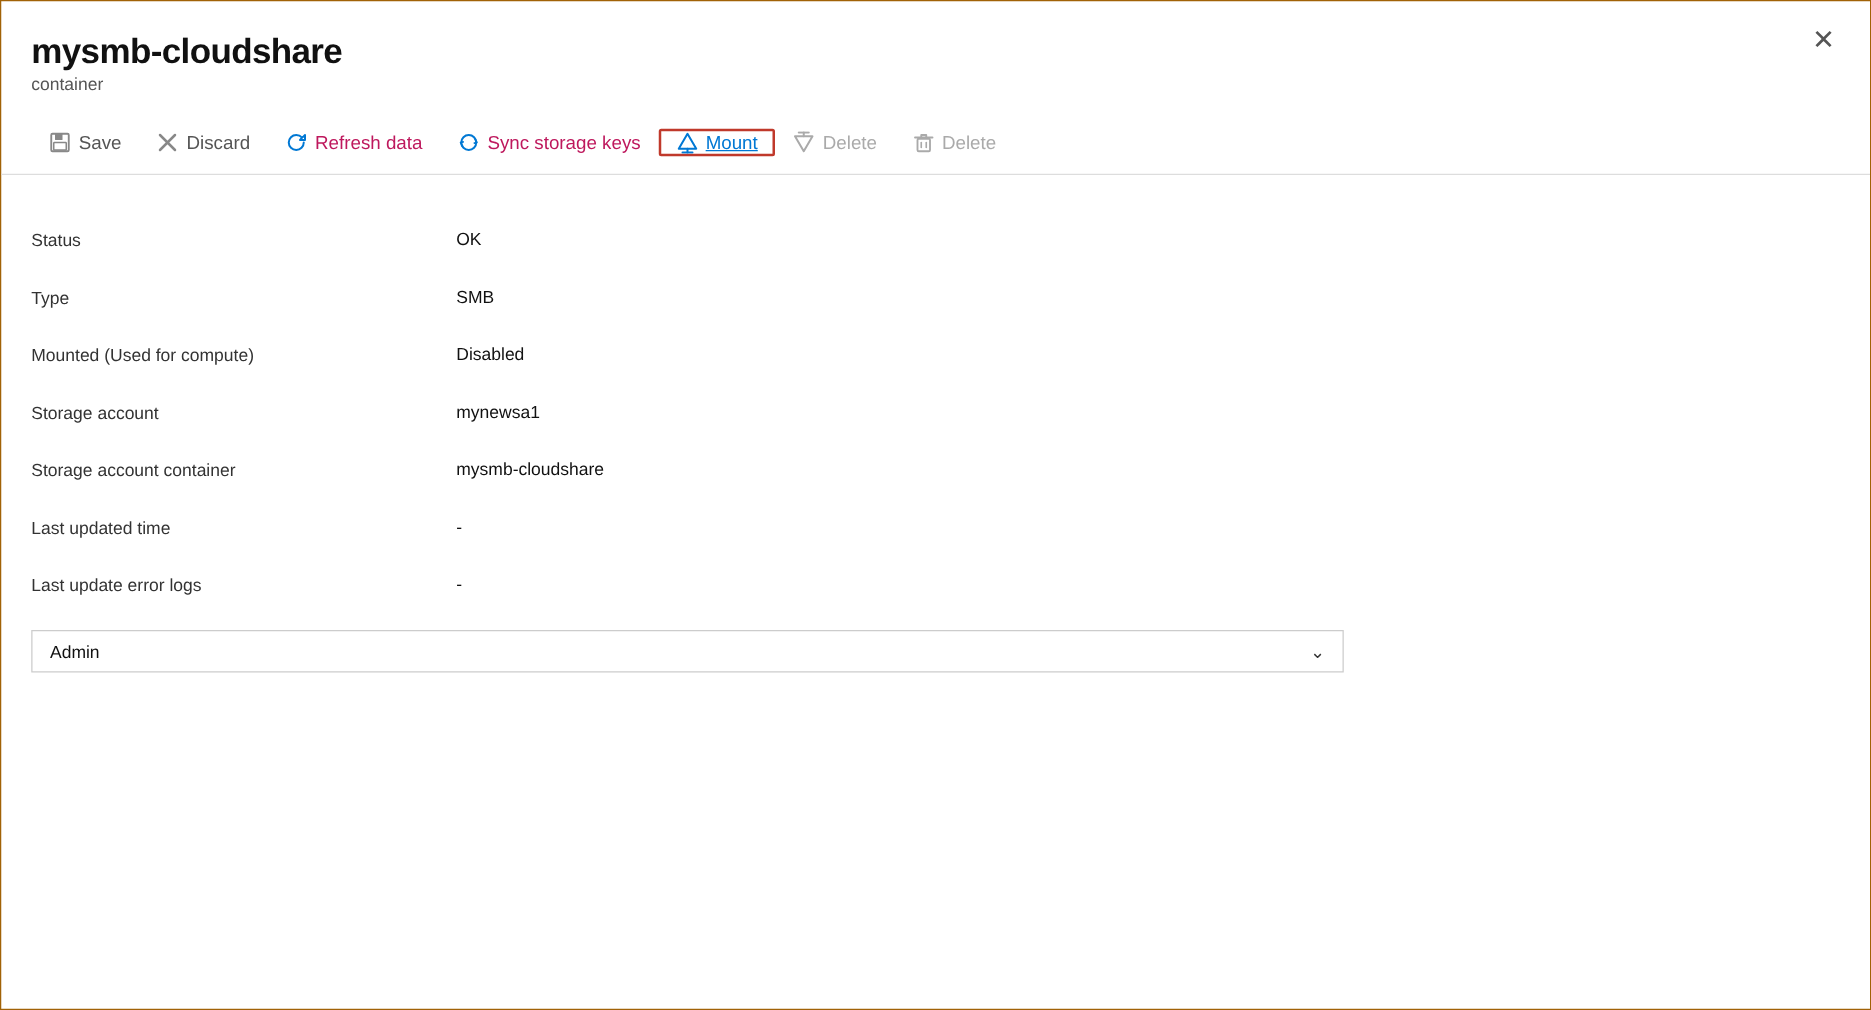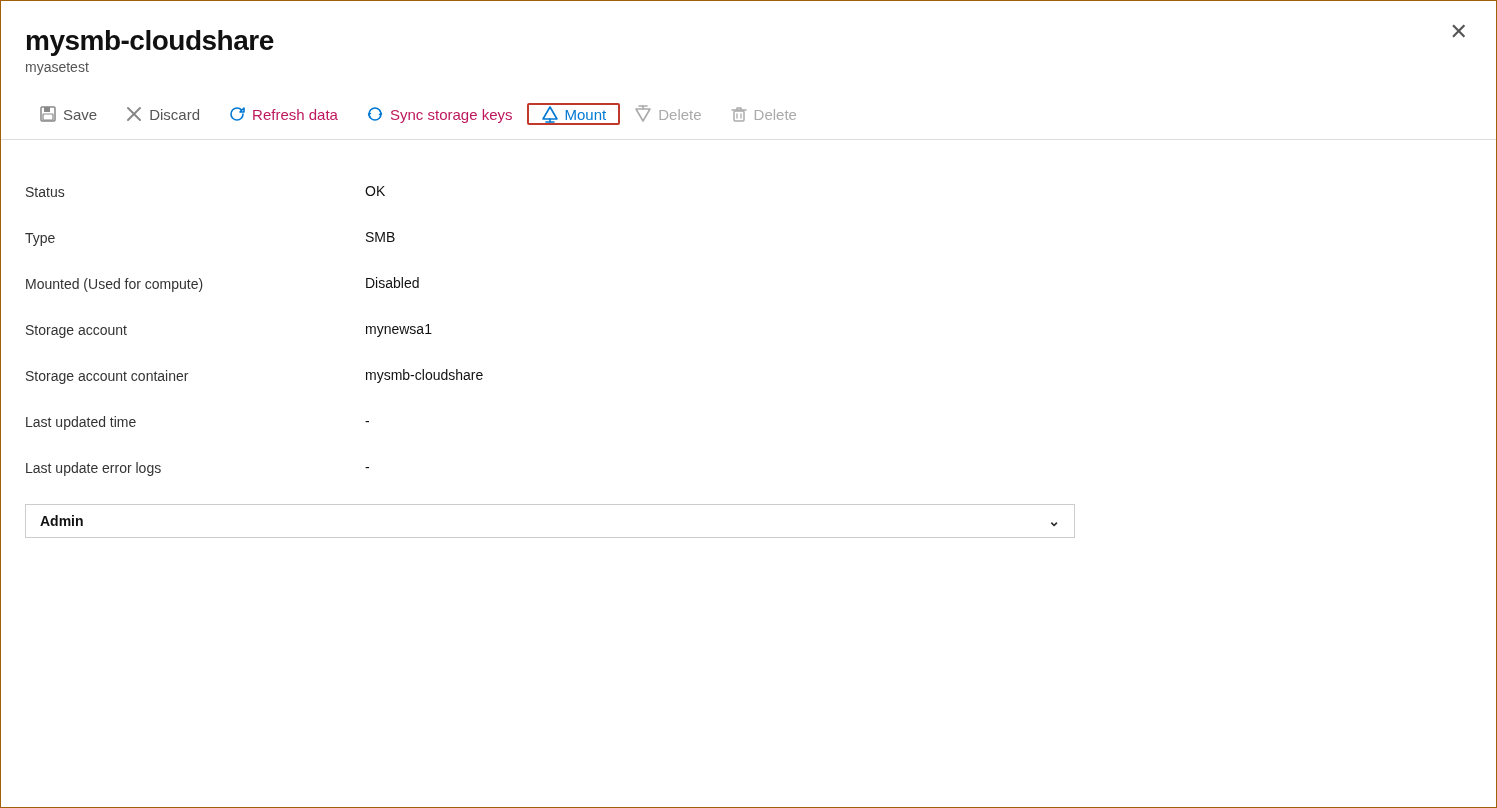--- a/index.html
+++ b/index.html
@@ -64,20 +64,21 @@
       white-space: nowrap;
       border-radius: 0;
     }
     .toolbar-btn.active {
       color: #be185d;
     }
     .toolbar-btn.highlighted {
       color: #0078d4;
       border: 2px solid #c0392b;
       padding: 0 12px;
+      text-decoration: underline;
     }
     .toolbar-btn .btn-icon {
       font-size: 16px;
       display: flex;
       align-items: center;
     }
     .toolbar-btn.disabled {
       color: #aaa;
       cursor: default;
     }
@@ -125,21 +126,20 @@
       align-items: center;
       justify-content: space-between;
       border: 1px solid #ccc;
       padding: 8px 14px;
       font-size: 14px;
       color: #111;
       background: #fff;
       cursor: pointer;
       width: 1050px;
       max-width: calc(100% - 340px);
-      font-weight: bold;
     }
     .select-dropdown .chevron {
       font-size: 14px;
       color: #333;
     }
 
     
     .icon-svg {
       width: 18px;
       height: 18px;
@@ -147,21 +147,21 @@
       vertical-align: middle;
     }
   </style>
 </head>
 <body>
 
 <div class="panel">
 
   <div class="panel-header">
     <div class="panel-title">mysmb-cloudshare</div>
-    <div class="panel-subtitle">myasetest</div>
+    <div class="panel-subtitle">container</div>
   </div>
 
   <button class="close-btn" title="Close">
     <span>✕</span>
   </button>
 
   <div class="toolbar">
 
     <button class="toolbar-btn">
       <span class="btn-icon">

